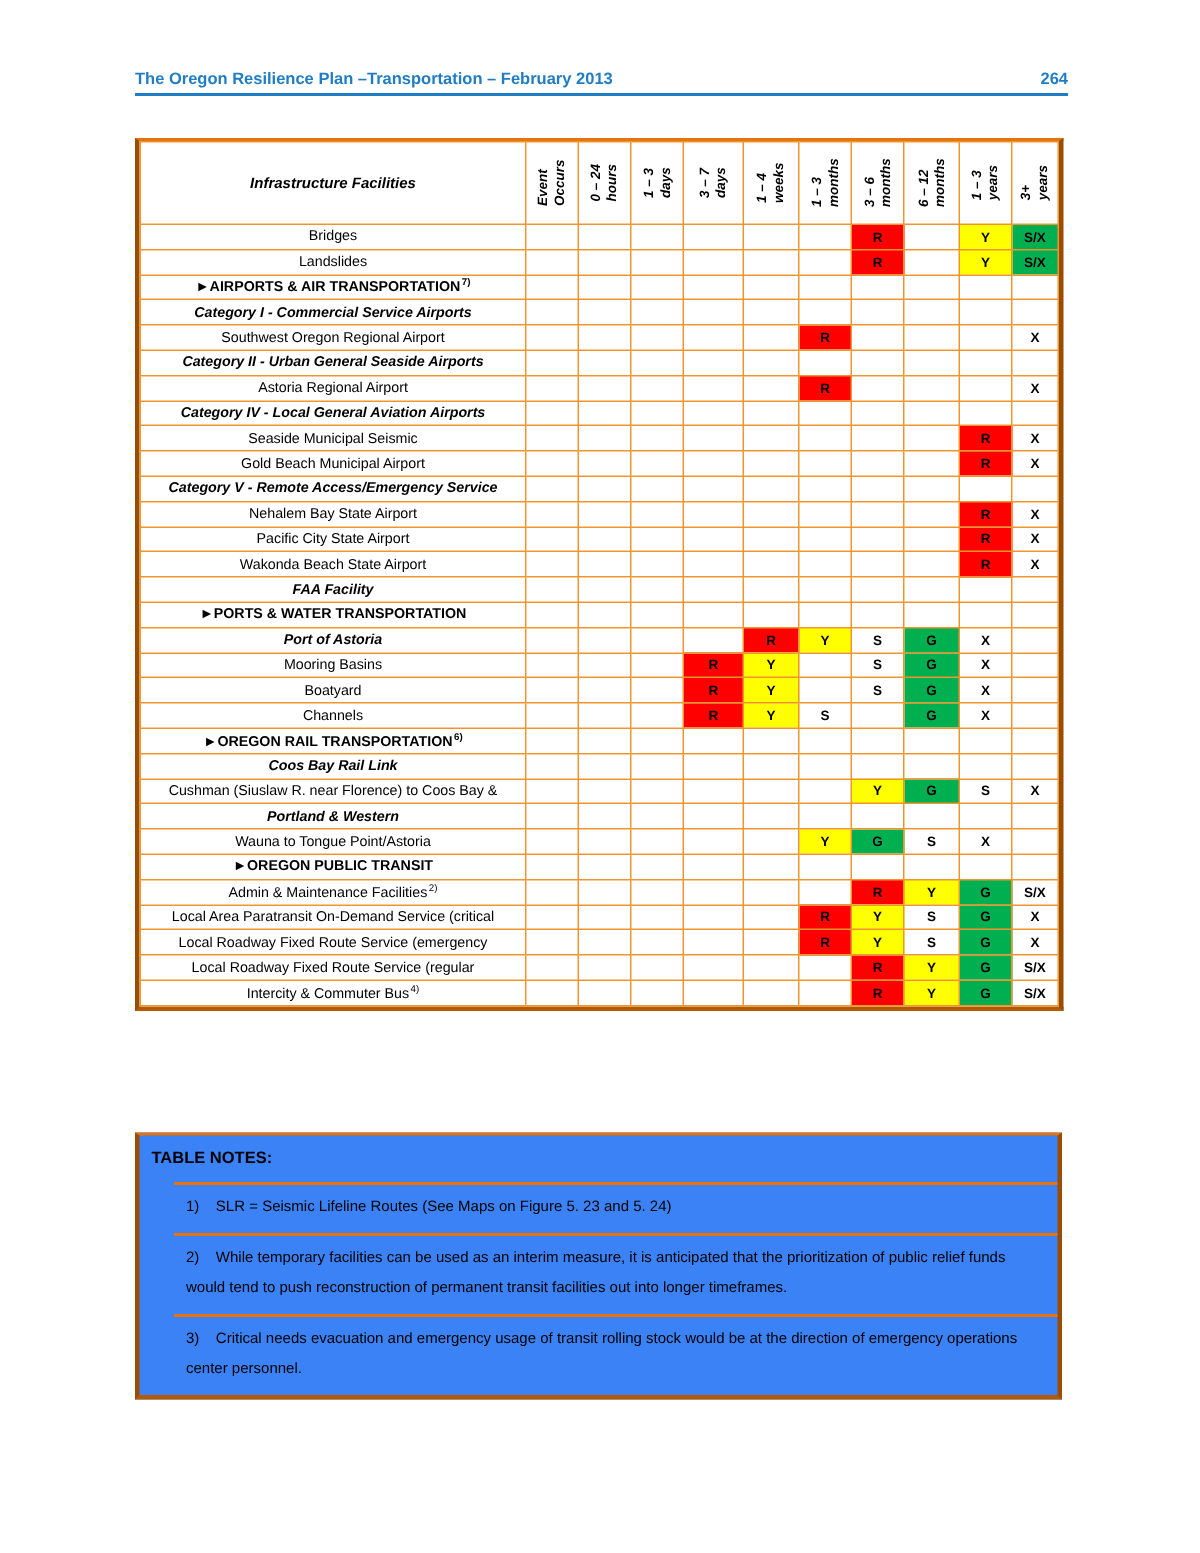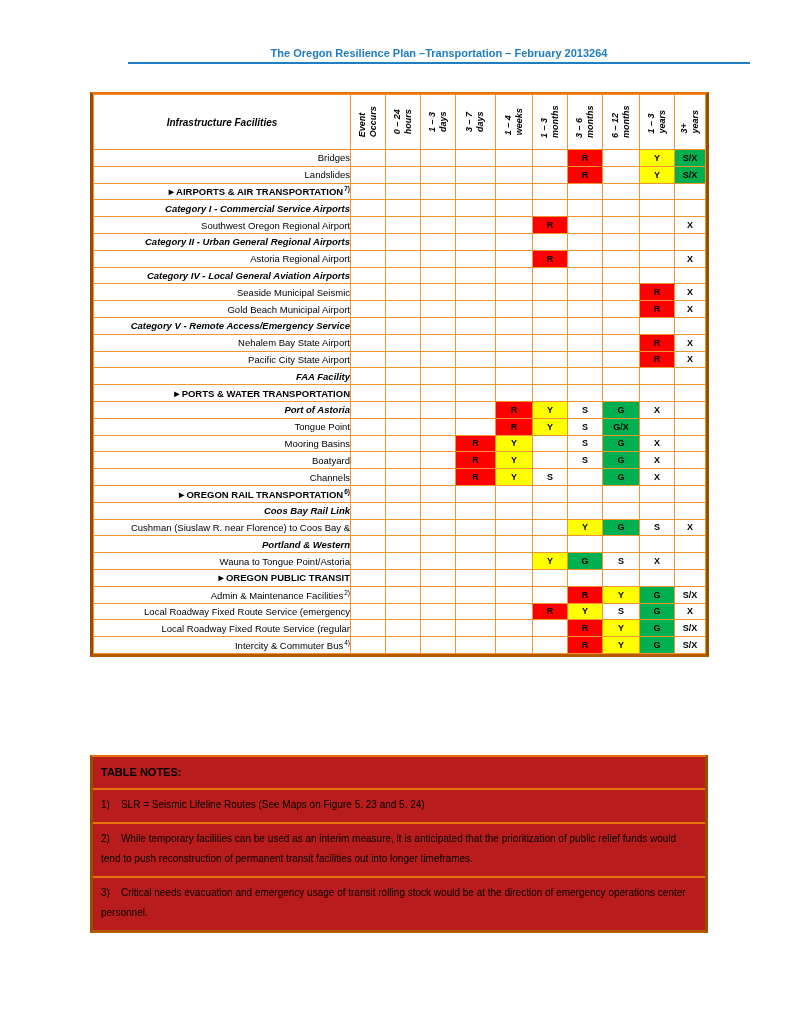--- a/index.html
+++ b/index.html
@@ -4,23 +4,23 @@
 <style>
   html,body { margin:0; padding:0; }
   body {
     width:800px; height:1035px; background:#ffffff; position:relative;
     font-family:"Liberation Sans", sans-serif; color:#000;
   }
 
   
   .page-header {
     position:absolute; left:90px; top:47px; width:622px;
-    display:flex; justify-content:center; align-items:flex-end;
+    display:flex; justify-content:space-between; align-items:flex-end;
     border-bottom:2px solid #1f7dc5; padding-bottom:3px;
-    color:#1f7dc5; font-weight:bold; font-size:11px;margin-left:38px;
+    color:#1f7dc5; font-weight:bold; font-size:11px;
   }
 
   
   .tbl-wrap {
     position:absolute; left:90px; top:92px;
     border-top:2px solid #e8730c;
     border-left:3px solid #9a4d00;
     border-right:3px solid #9a4d00;
     border-bottom:3px solid #b35a00;
     background:#fff;
@@ -35,42 +35,42 @@
     vertical-align:middle; height:54px;
   }
   th.time-h { position:relative; height:54px; }
   .rot-wrap { position:absolute; inset:0; display:flex; align-items:center; justify-content:center; overflow:visible; }
   .rot {
     transform:rotate(-90deg); white-space:pre; text-align:left;
     font-size:9px; font-weight:bold; font-style:italic; line-height:1.2;
   }
   tbody td { height:15.8px; }
   td.fac {
-    text-align:right; padding:0 2px 0 4px; font-size:9.5px;
+    text-align:center; padding:0 2px 0 4px; font-size:9.5px;
     white-space:nowrap; overflow:hidden; vertical-align:middle;
   }
   td.fac.section  { font-weight:bold; }
   td.fac.category { font-weight:bold; font-style:italic;margin-top:33px; }
   .sup { font-size:6.5px; vertical-align:super; margin-left:1px; }
   td.cell { text-align:center; font-size:9px; font-weight:bold; vertical-align:middle; }
   .c-red    { background:#fe0000; }
   .c-yellow { background:#ffff00; }
   .c-green  { background:#00b050; }
 
   
   .notes-box {
     position:absolute; left:90px; top:755px; width:612px;
     border-top:2px solid #e8730c;
     border-left:3px solid #9a4d00;
     border-right:3px solid #9a4d00;
     border-bottom:3px solid #b35a00;
-    background:#b91c1c;
+    background:#3b82f6;
   }
   .notes-title { font-size:11px; font-weight:bold; padding:9px 8px 10px 8px; }
-  .note-row { border-top:2px solid #e8730c; padding:5px 10px 7px 8px; font-size:10px; line-height:20px; }
+  .note-row { border-top:2px solid #e8730c; padding:5px 10px 7px 8px; font-size:10px; line-height:20px;margin-left:23px; }
   .note-num { margin-right:11px; }
 </style>
 </head>
 <body>
 
 <div class="page-header">
   <span>The Oregon Resilience Plan –Transportation – February 2013</span>
   <span>264</span>
 </div>
 
@@ -214,21 +214,21 @@
           <td class="cell"></td>
           <td class="cell"></td>
           <td class="cell"></td>
           <td class="cell c-red">R</td>
           <td class="cell"></td>
           <td class="cell"></td>
           <td class="cell"></td>
           <td class="cell">X</td>
         </tr>
         <tr>
-          <td class="fac category"><span>Category II - Urban General Regional Airports</span></td>
+          <td class="fac category"><span>Category II - Urban General Seaside Airports</span></td>
           <td class="cell"></td>
           <td class="cell"></td>
           <td class="cell"></td>
           <td class="cell"></td>
           <td class="cell"></td>
           <td class="cell"></td>
           <td class="cell"></td>
           <td class="cell"></td>
           <td class="cell"></td>
           <td class="cell"></td>
@@ -318,20 +318,33 @@
           <td class="cell"></td>
           <td class="cell"></td>
           <td class="cell"></td>
           <td class="cell"></td>
           <td class="cell"></td>
           <td class="cell"></td>
           <td class="cell c-red">R</td>
           <td class="cell">X</td>
         </tr>
         <tr>
+          <td class="fac normal"><span>Wakonda Beach State Airport</span></td>
+          <td class="cell"></td>
+          <td class="cell"></td>
+          <td class="cell"></td>
+          <td class="cell"></td>
+          <td class="cell"></td>
+          <td class="cell"></td>
+          <td class="cell"></td>
+          <td class="cell"></td>
+          <td class="cell c-red">R</td>
+          <td class="cell">X</td>
+        </tr>
+        <tr>
           <td class="fac category"><span>FAA Facility</span></td>
           <td class="cell"></td>
           <td class="cell"></td>
           <td class="cell"></td>
           <td class="cell"></td>
           <td class="cell"></td>
           <td class="cell"></td>
           <td class="cell"></td>
           <td class="cell"></td>
           <td class="cell"></td>
@@ -357,33 +370,20 @@
           <td class="cell"></td>
           <td class="cell"></td>
           <td class="cell c-red">R</td>
           <td class="cell c-yellow">Y</td>
           <td class="cell">S</td>
           <td class="cell c-green">G</td>
           <td class="cell">X</td>
           <td class="cell"></td>
         </tr>
         <tr>
-          <td class="fac normal"><span>Tongue Point</span></td>
-          <td class="cell"></td>
-          <td class="cell"></td>
-          <td class="cell"></td>
-          <td class="cell"></td>
-          <td class="cell c-red">R</td>
-          <td class="cell c-yellow">Y</td>
-          <td class="cell">S</td>
-          <td class="cell c-green">G/X</td>
-          <td class="cell"></td>
-          <td class="cell"></td>
-        </tr>
-        <tr>
           <td class="fac normal"><span>Mooring Basins</span></td>
           <td class="cell"></td>
           <td class="cell"></td>
           <td class="cell"></td>
           <td class="cell c-red">R</td>
           <td class="cell c-yellow">Y</td>
           <td class="cell"></td>
           <td class="cell">S</td>
           <td class="cell c-green">G</td>
           <td class="cell">X</td>
@@ -498,20 +498,33 @@
           <td class="cell"></td>
           <td class="cell"></td>
           <td class="cell"></td>
           <td class="cell"></td>
           <td class="cell"></td>
           <td class="cell"></td>
           <td class="cell c-red">R</td>
           <td class="cell c-yellow">Y</td>
           <td class="cell c-green">G</td>
           <td class="cell">S/X</td>
+        </tr>
+        <tr>
+          <td class="fac normal"><span>Local Area Paratransit On-Demand Service (critical</span></td>
+          <td class="cell"></td>
+          <td class="cell"></td>
+          <td class="cell"></td>
+          <td class="cell"></td>
+          <td class="cell"></td>
+          <td class="cell c-red">R</td>
+          <td class="cell c-yellow">Y</td>
+          <td class="cell">S</td>
+          <td class="cell c-green">G</td>
+          <td class="cell">X</td>
         </tr>
         <tr>
           <td class="fac normal"><span>Local Roadway Fixed Route Service (emergency</span></td>
           <td class="cell"></td>
           <td class="cell"></td>
           <td class="cell"></td>
           <td class="cell"></td>
           <td class="cell"></td>
           <td class="cell c-red">R</td>
           <td class="cell c-yellow">Y</td>

